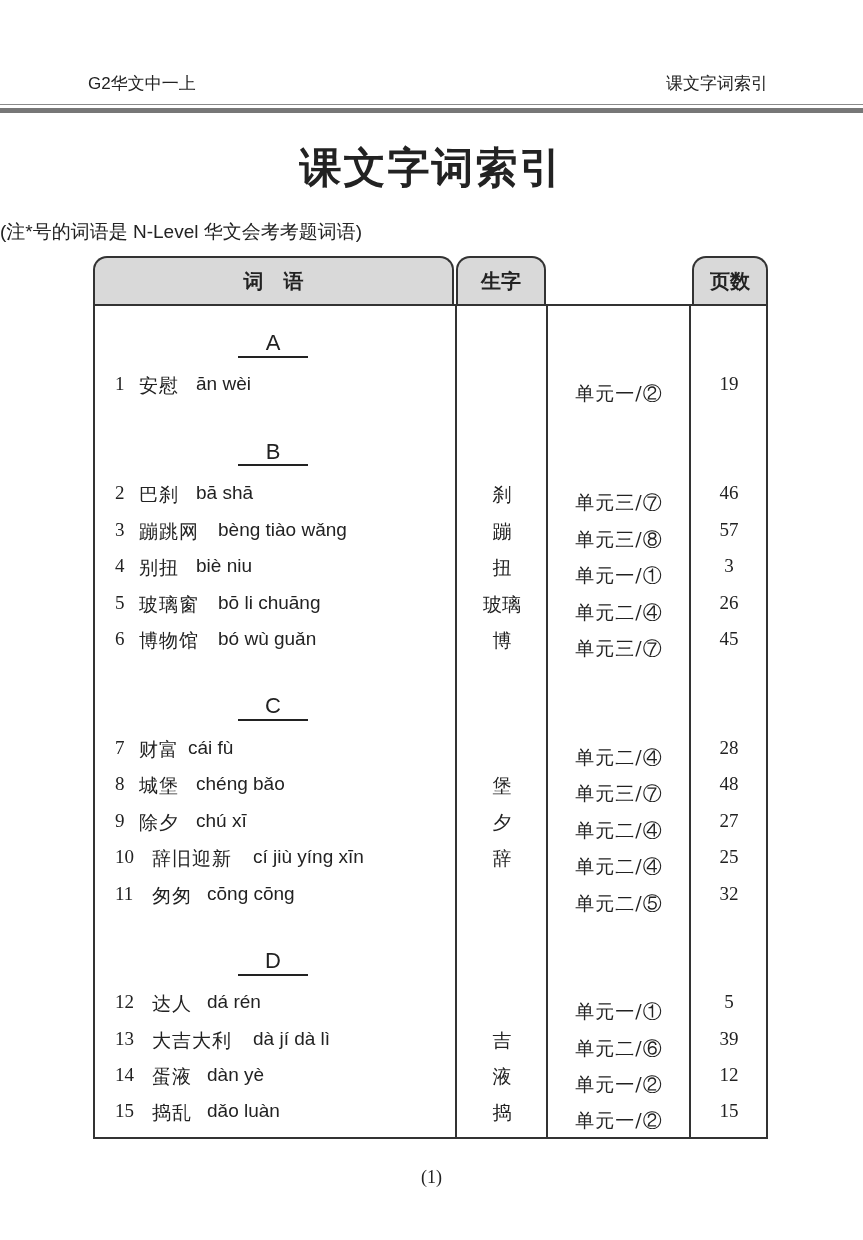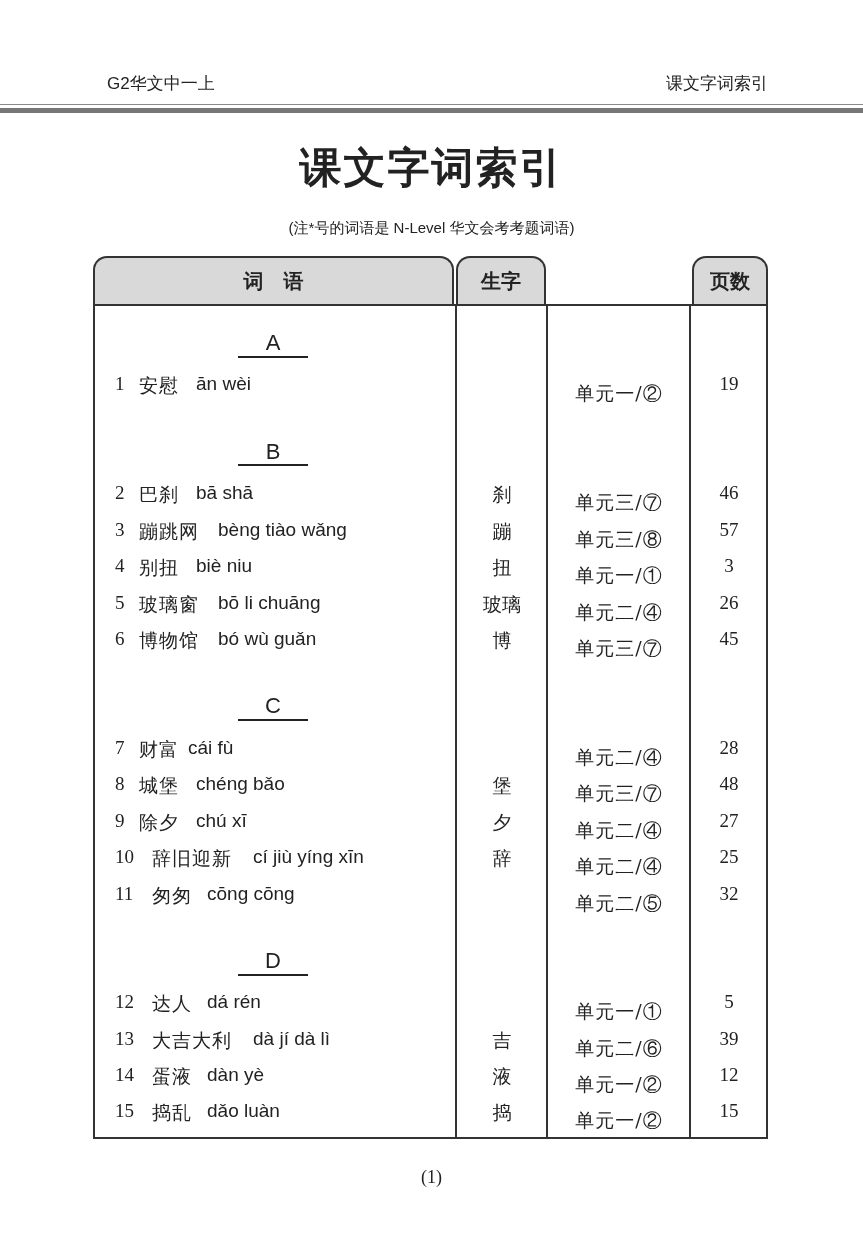--- a/index.html
+++ b/index.html
@@ -1,27 +1,27 @@
 <!DOCTYPE html>
 <html><head>
 <meta charset="utf-8">
 <style>
   html, body { margin:0; padding:0; background:#ffffff; }
   body { width:863px; height:1240px; position:relative; overflow:hidden; color:#222; }
   .sans { font-family: "Liberation Sans", "DejaVu Sans", sans-serif; }
   .serif { font-family: "Liberation Serif", "DejaVu Serif", serif; }
 
   .running-head { position:absolute; top:72px; left:0; width:863px; height:24px; }
-  .rh-left { position:absolute; left:107px; top:0; font-size:17px; color:#222; }
+  .rh-left { position:absolute; left:88px; top:0; font-size:17px; color:#222; }
   .rh-right { position:absolute; right:95px; top:0; font-size:17px; color:#222; }
   .rule-thin { position:absolute; left:0; width:863px; top:104px; height:1px; background:#8a8a8a; }
   .rule-thick { position:absolute; left:0; width:863px; top:108px; height:5px; background:#777; }
 
   .page-title { position:absolute; top:140px; left:0; width:863px; text-align:center; font-size:42px; font-weight:bold; letter-spacing:2px; color:#222; }
-  .subtitle { position:absolute; top:219px; left:0; width:863px; text-align:center; font-size:15px; color:#222; }
+  .subtitle { position:absolute; top:219px; left:0; width:863px; font-size:19px; color:#222; }
 
   .tabs { position:absolute; top:256px; left:93px; width:675px; height:50px; }
   .tab { position:absolute; top:0; height:48px; background:#d9d9d9; border:2px solid #333; border-bottom:none; border-radius:14px 14px 0 0; box-sizing:border-box; display:flex; align-items:center; justify-content:center; font-size:20px; font-weight:bold; color:#222; }
   .tab-rule { position:absolute; top:304px; left:93px; width:675px; height:2px; background:#333; }
 
   .table-body { position:absolute; top:305px; left:93px; width:675px; height:834px; border-left:2px solid #333; border-right:2px solid #333; border-bottom:2px solid #333; box-sizing:border-box; }
   .vline { position:absolute; top:305px; width:2px; height:834px; background:#333; }
 
   .section-letter { position:absolute; left:238px; width:70px; text-align:center; font-size:22px; color:#222; }
   .section-underline { position:absolute; left:238px; width:70px; height:2px; background:#222; }

